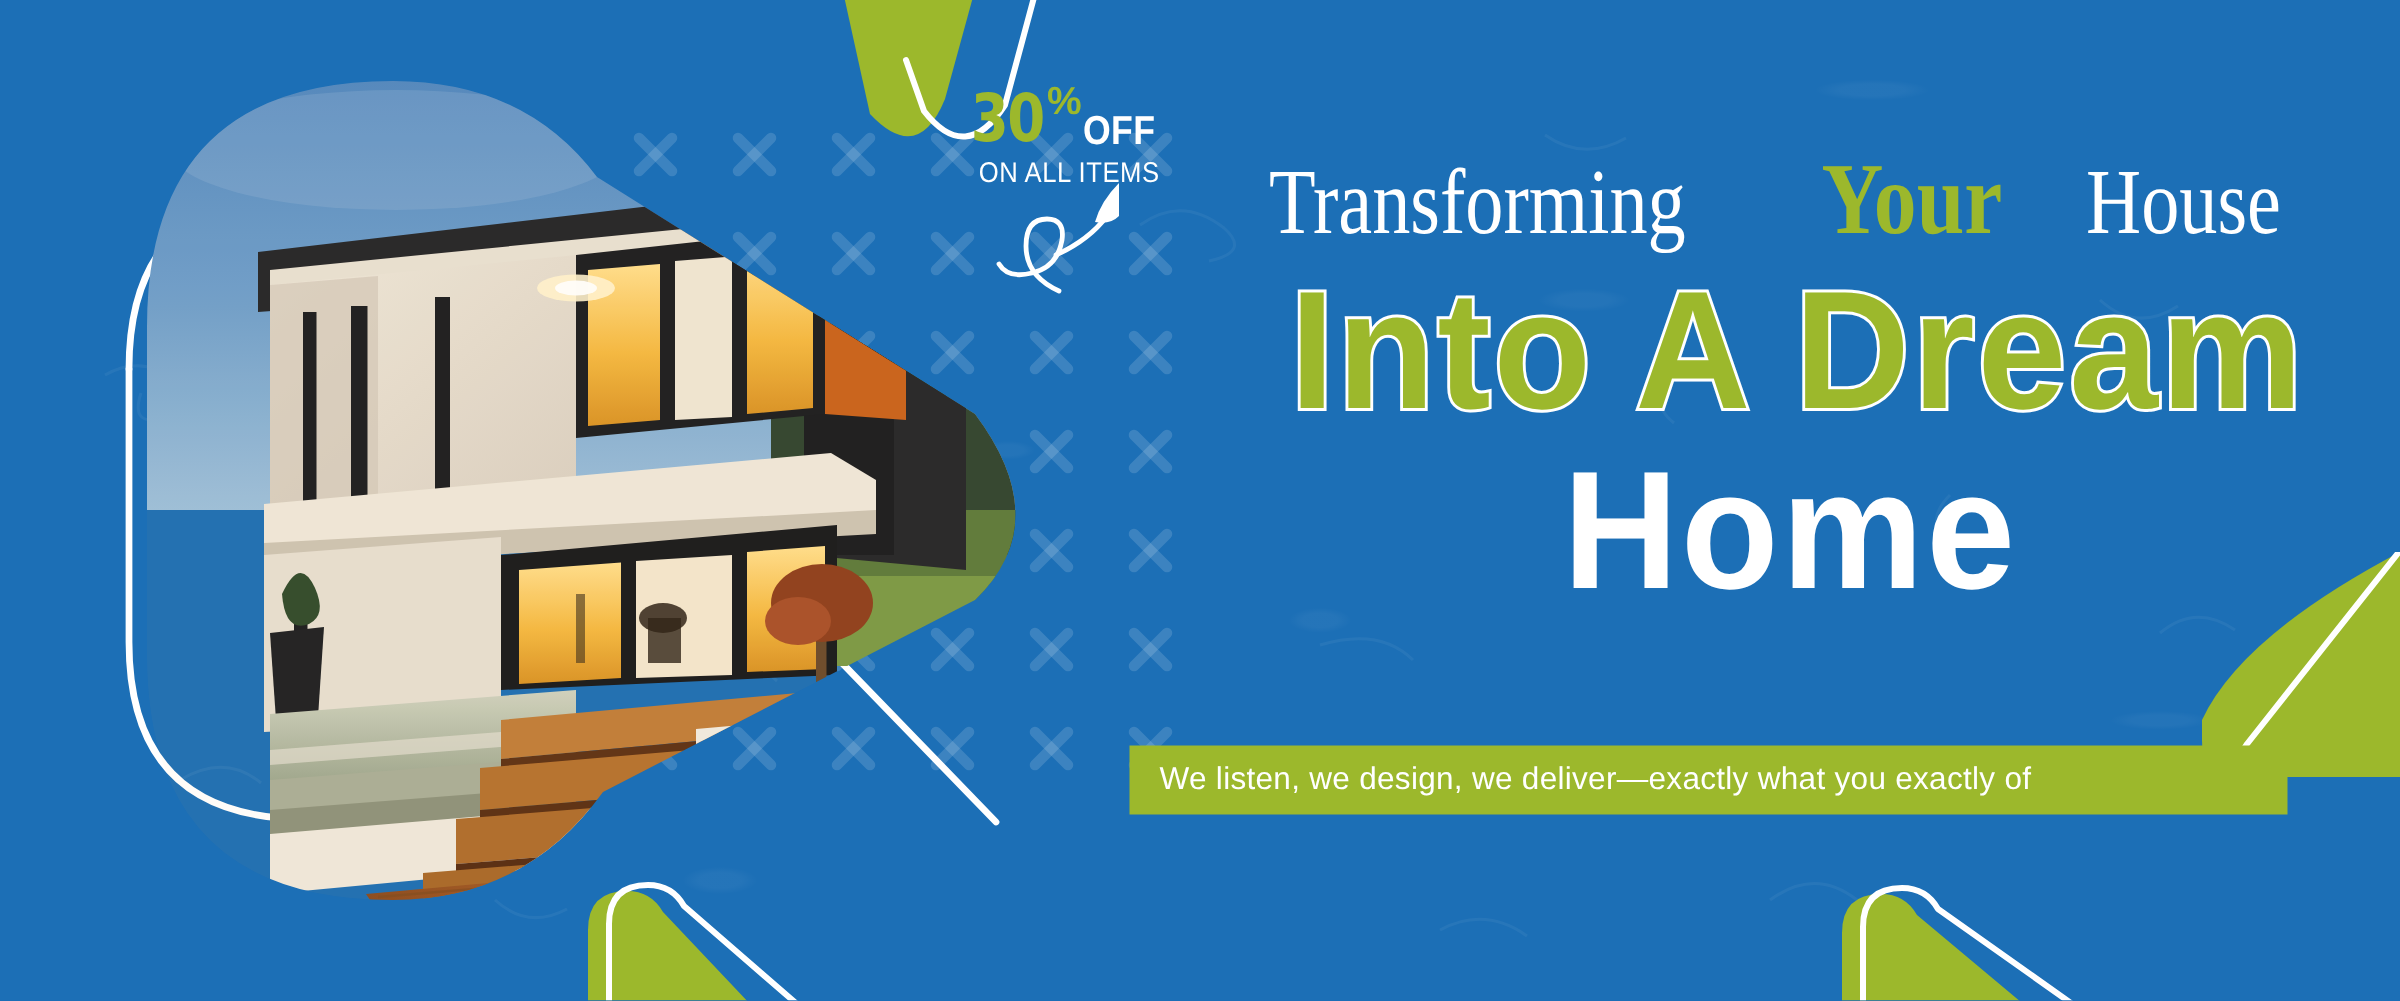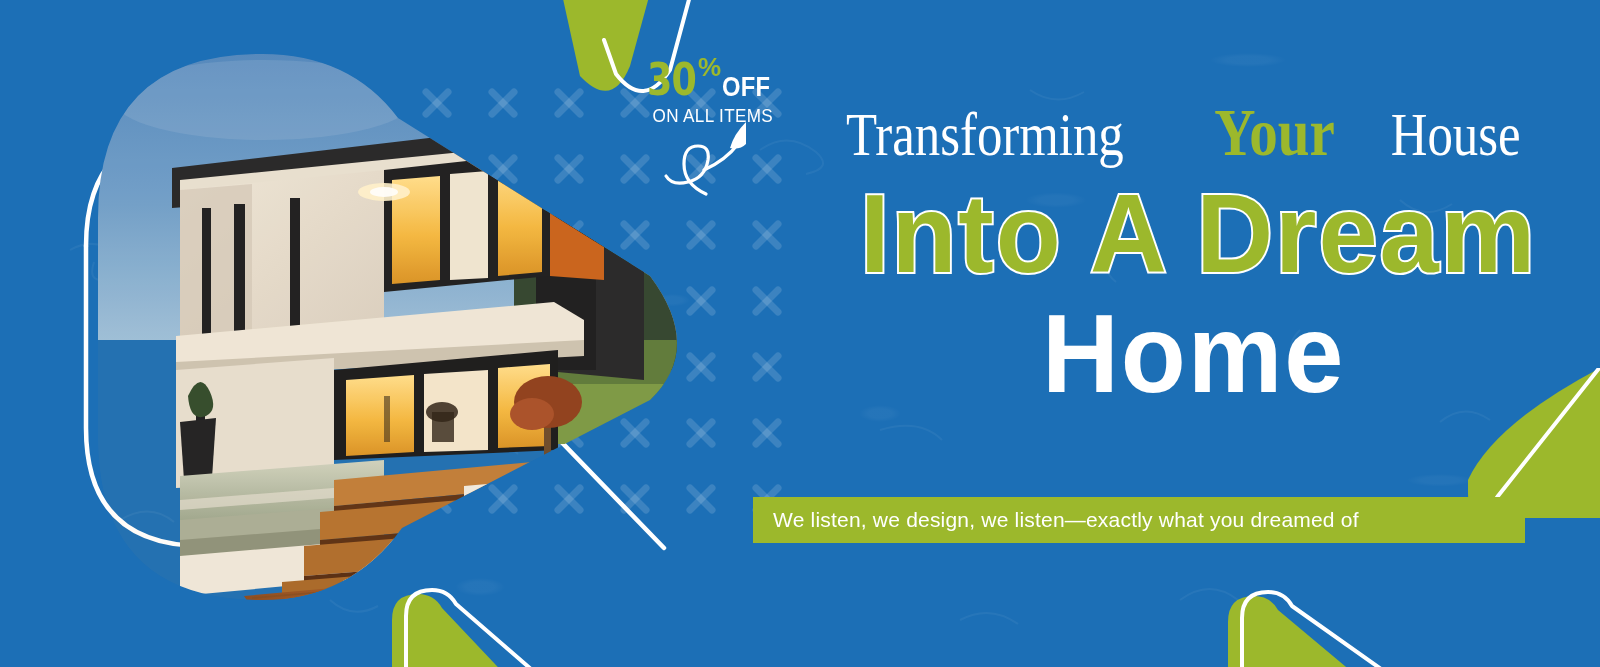--- a/index.html
+++ b/index.html
@@ -342,16 +342,16 @@
 
   <div class="headline">
     <div class="line1">
       <span class="l1-thin">Transforming&nbsp;</span><span class="l1-bold">&nbsp;Your&nbsp;</span><span class="l1-thin">&nbsp;House</span>
     </div>
     <div class="line2">Into A Dream</div>
     <div class="line3">Home</div>
   </div>
 
   <div class="tagline-bar">
-    <span class="tagline-text">We listen, we design, we listen—exactly what you dreamed of</span>
+    <span class="tagline-text">We listen, we design, we deliver—exactly what you exactly of</span>
   </div>
 
 </div>
 
 </body></html>

